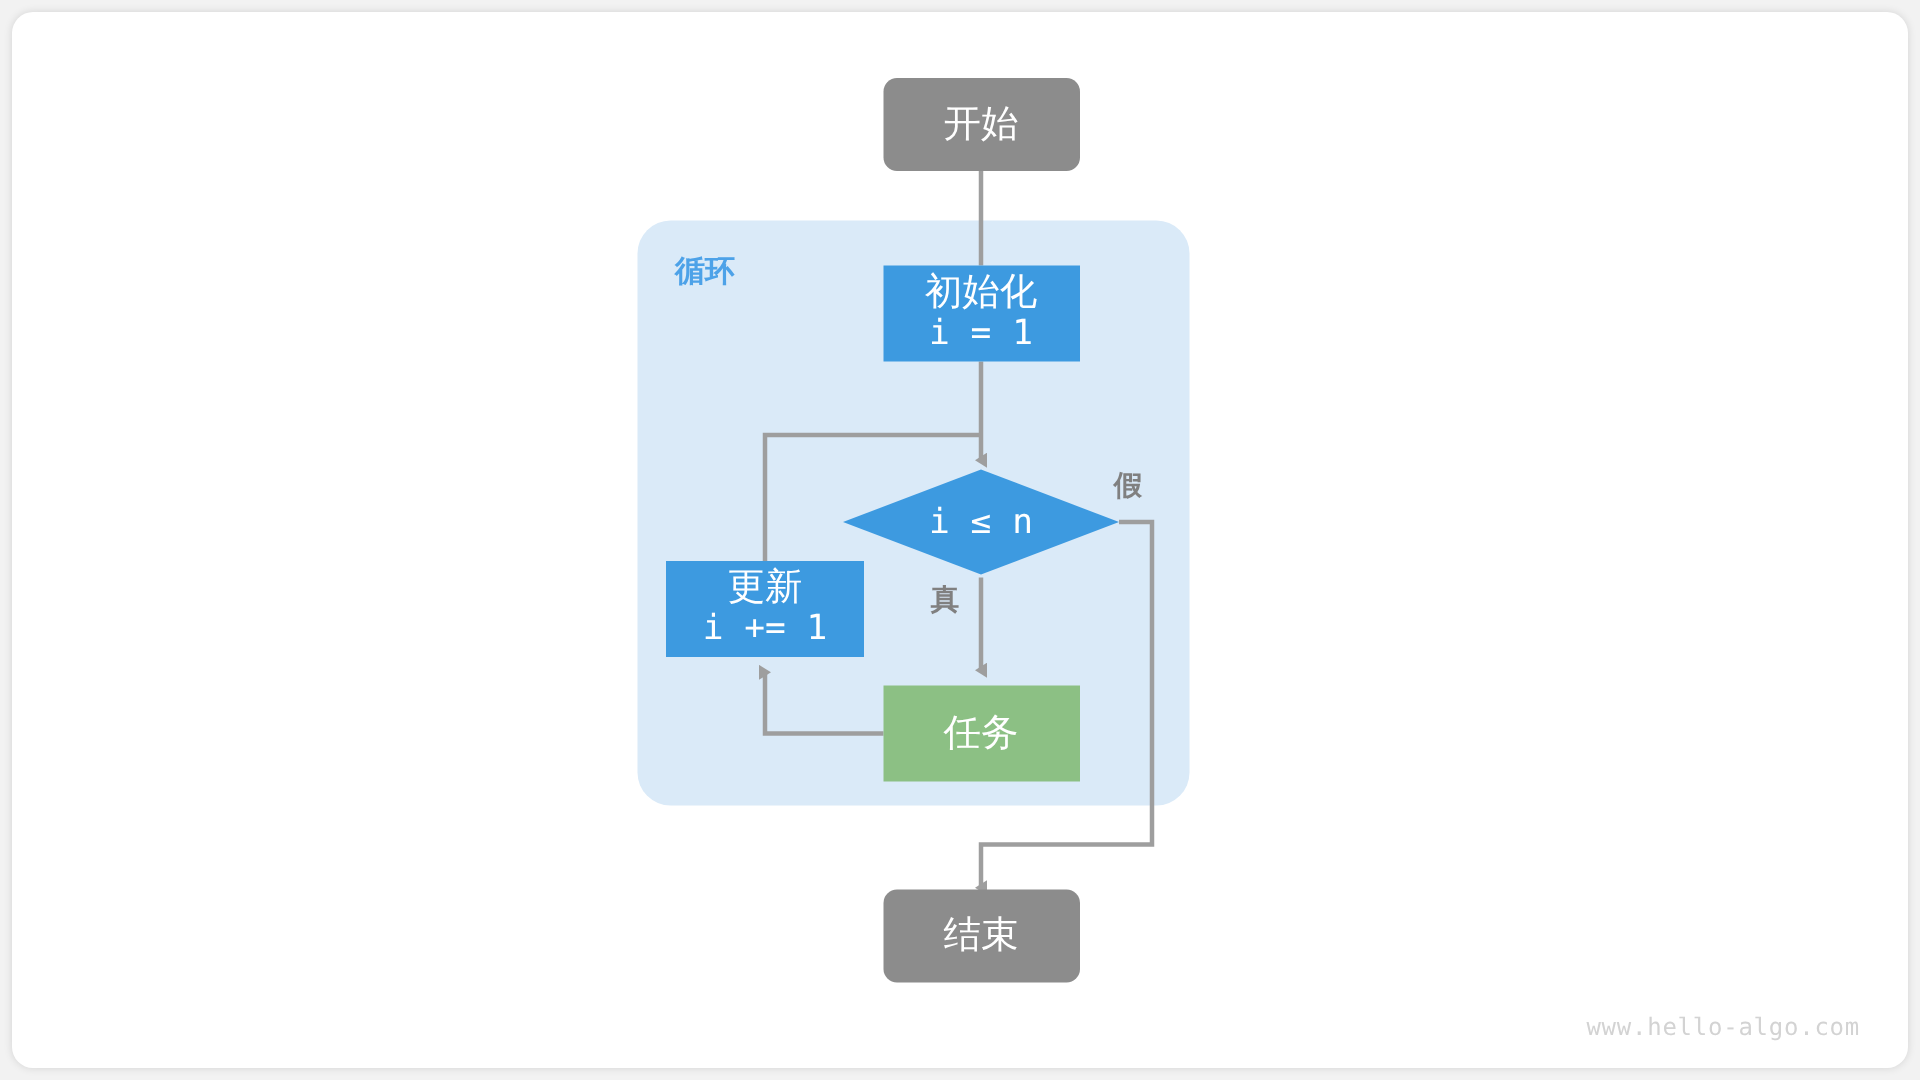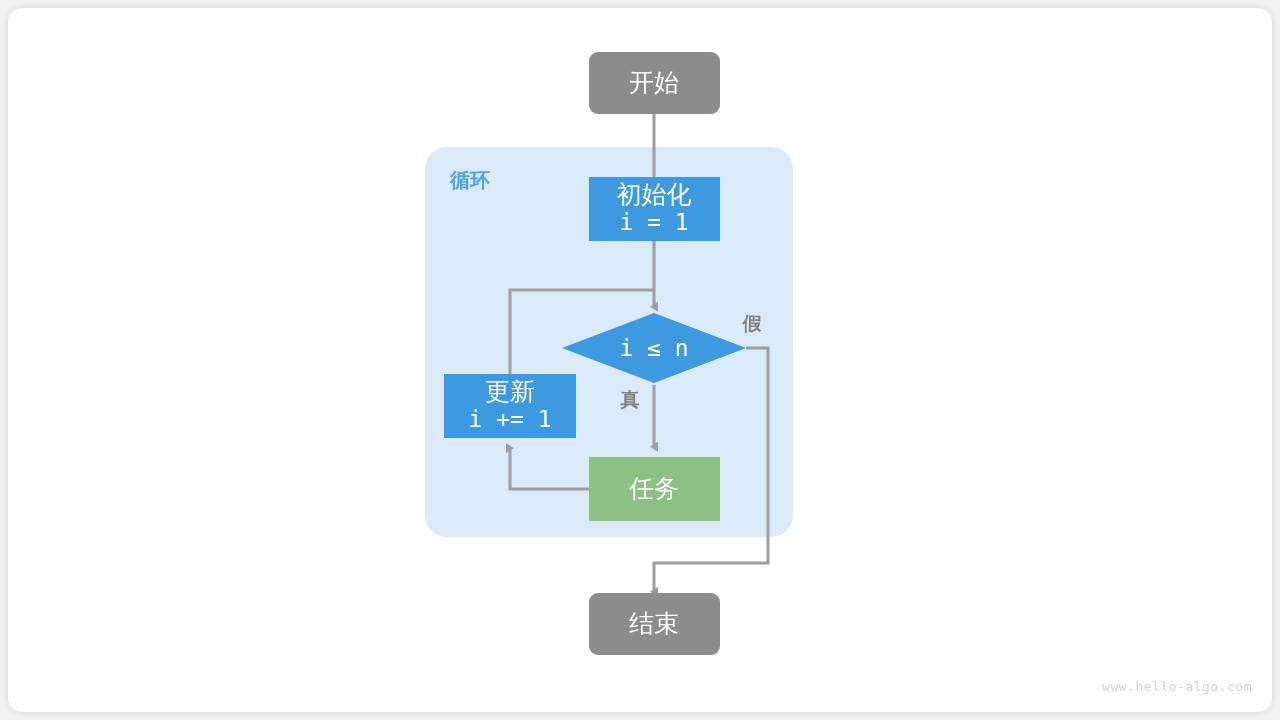--- a/index.html
+++ b/index.html
@@ -62,24 +62,24 @@
   .group-label {
     font-family: "Liberation Sans", sans-serif;
     font-size: 20px;
     font-weight: bold;
     fill: #4da2e8;
     text-anchor: start;
     dominant-baseline: middle;
   }
   .watermark {
     position: absolute;
-    right: 20px;
+    right: 32px;
     bottom: 18px;
     font-family: "DejaVu Sans Mono", "Liberation Mono", monospace;
-    font-size: 13px;
+    font-size: 16px;
     letter-spacing: 0.5px;
     color: #d3d3d3;
     white-space: nowrap;
   }
 </style>
 </head>
 <body>
 
 <div id="page">
   <div id="canvas">

